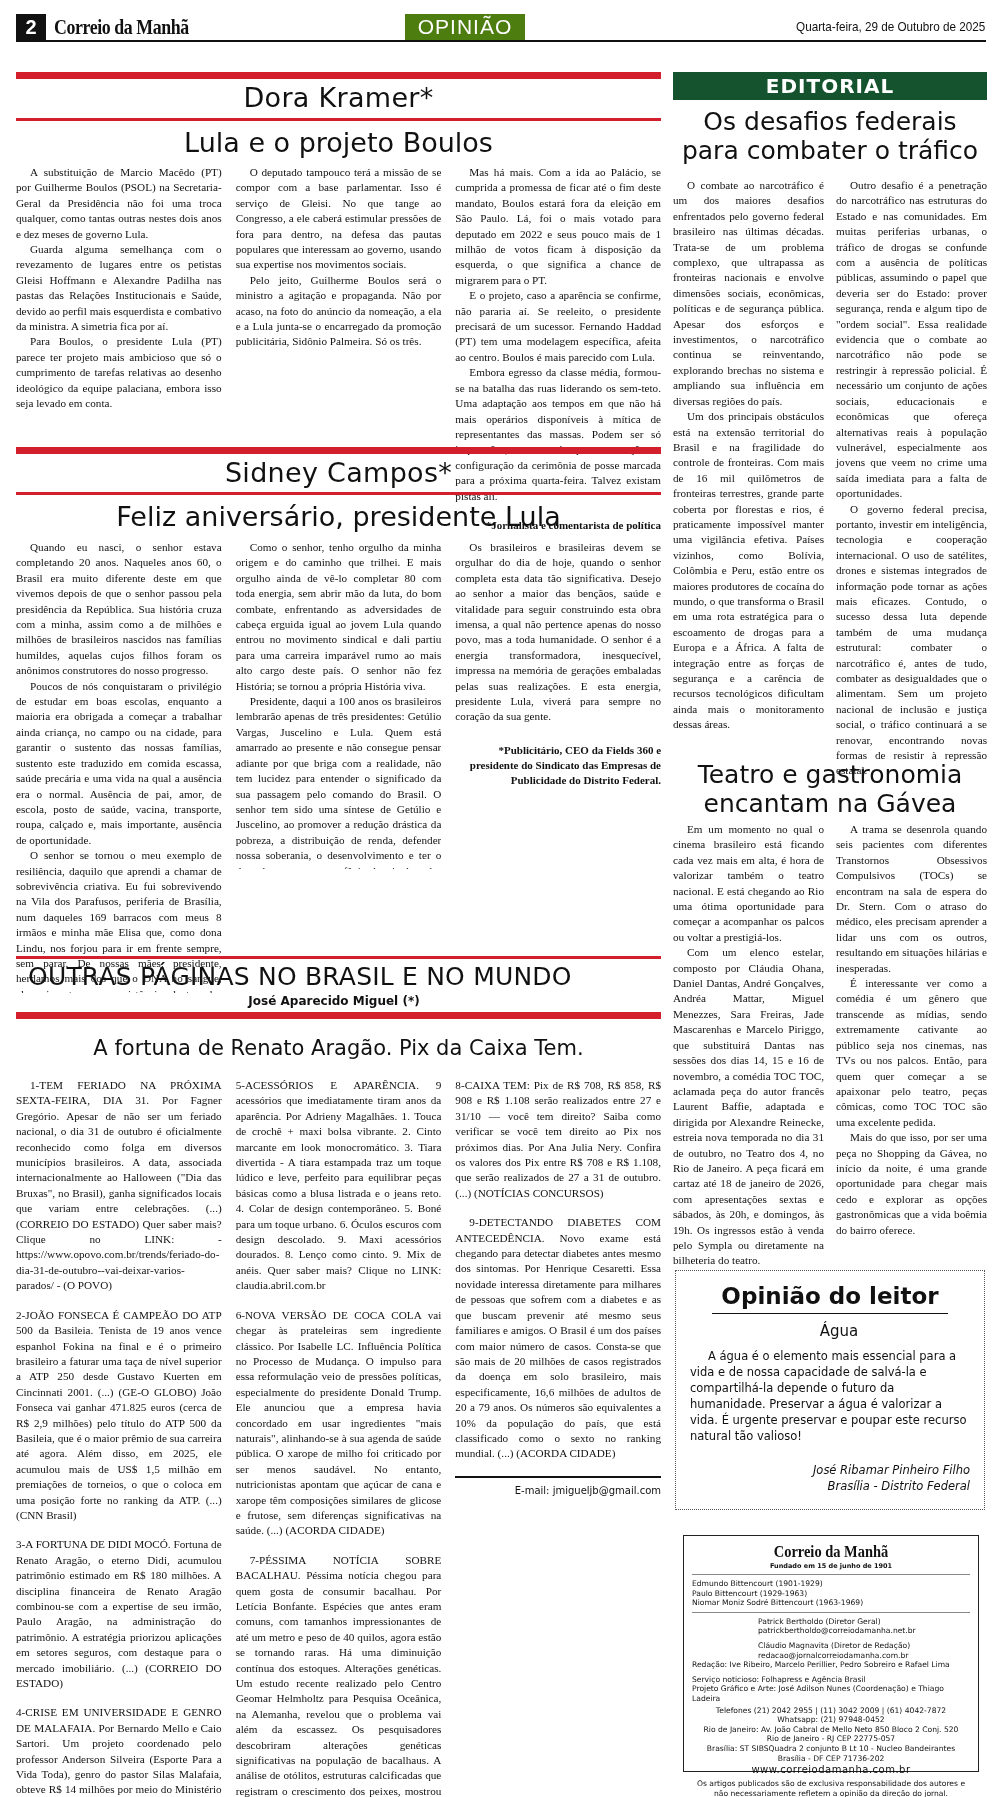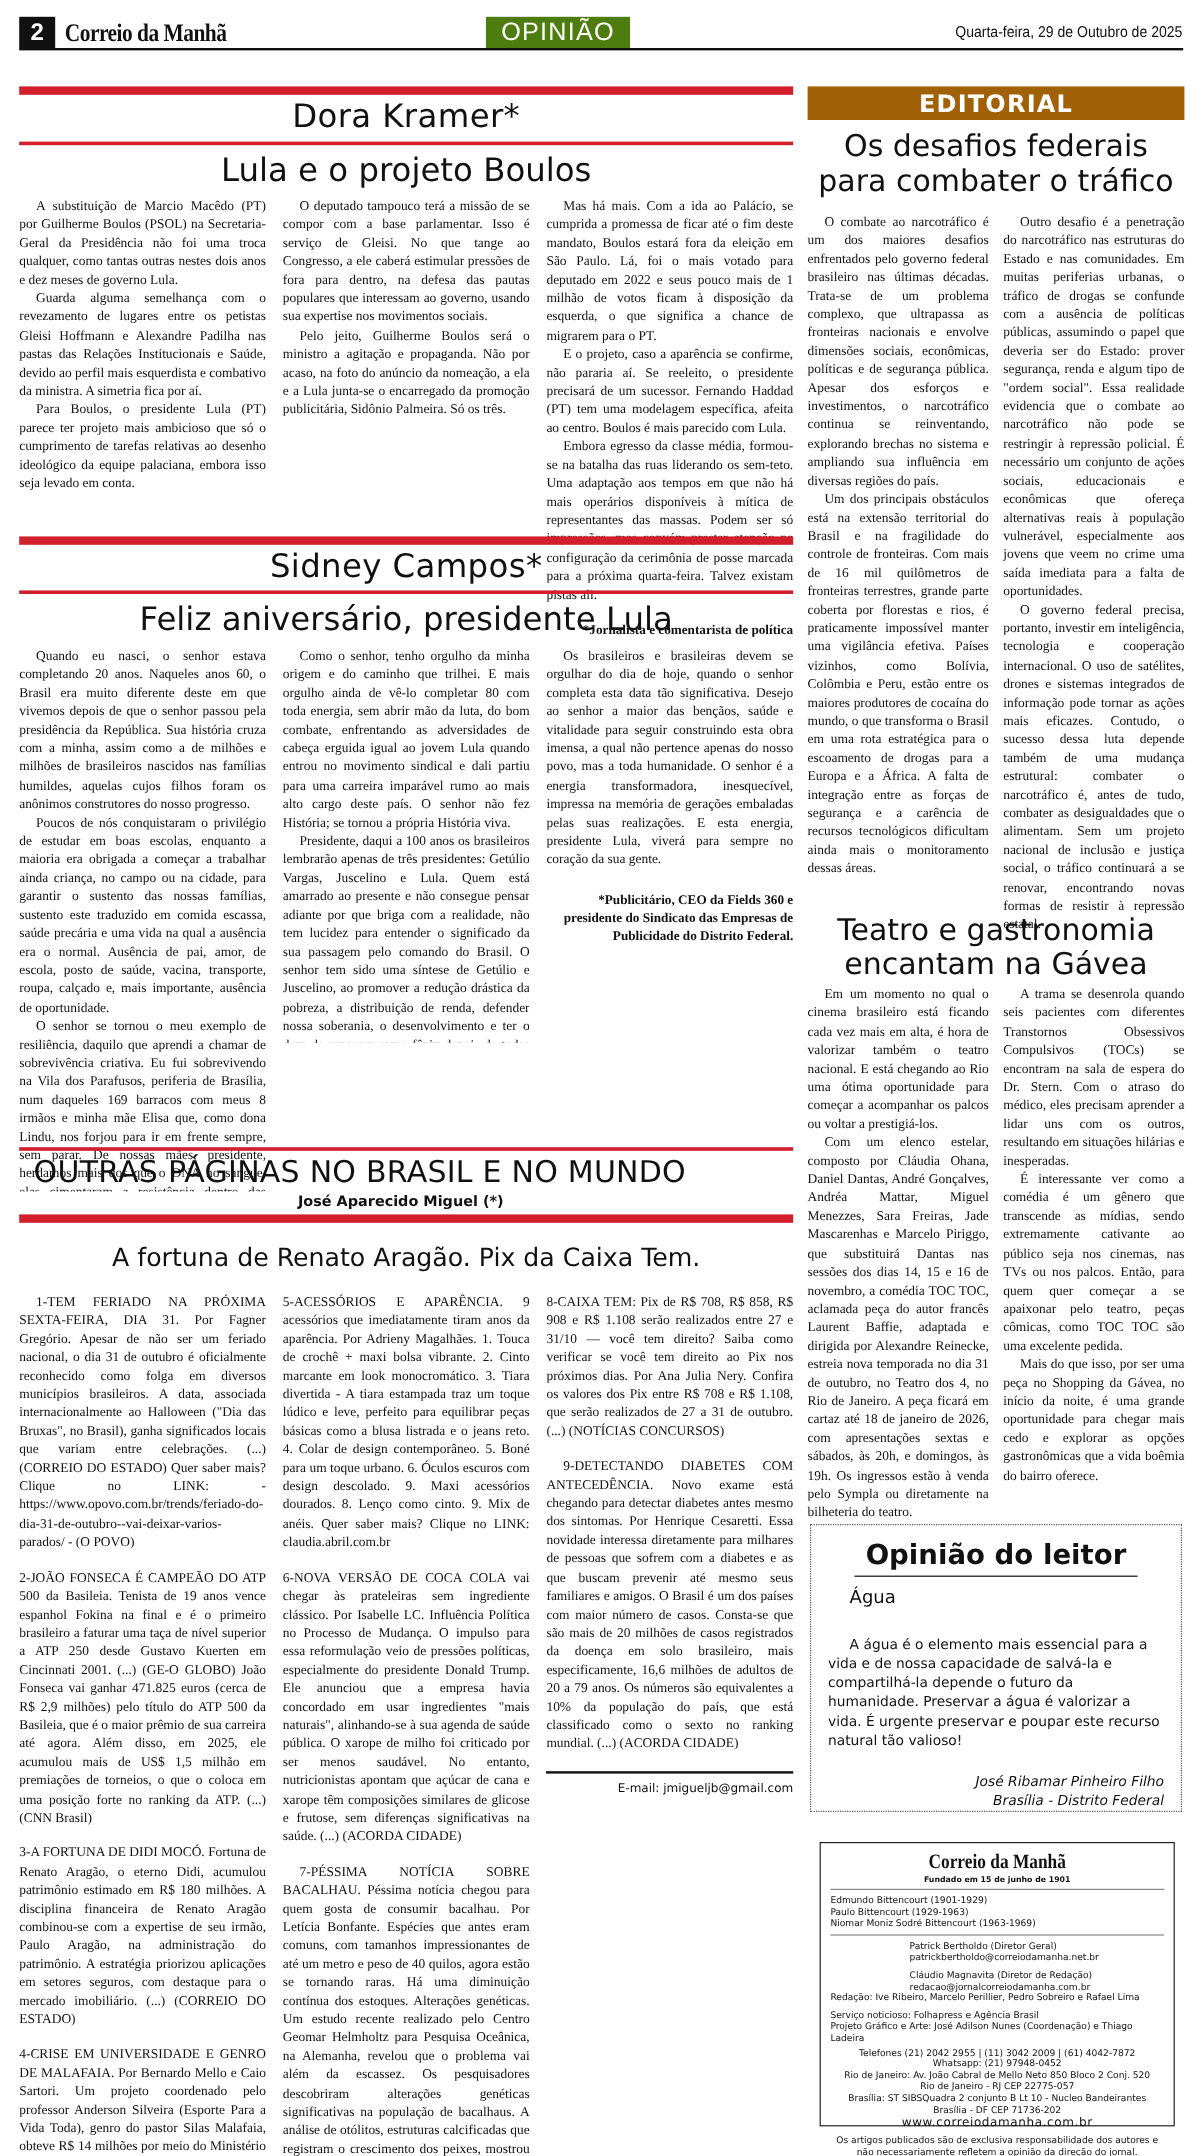--- a/index.html
+++ b/index.html
@@ -18,21 +18,21 @@
   .redbar { background: #d21f2b; height: 7px; }
   .redline { background: #d21f2b; height: 3px; }
   .author { text-align: center; font: 500 27px "DejaVu Sans", sans-serif; letter-spacing: 0.3px; }
   .headline { text-align: center; font: 400 27px "DejaVu Sans", sans-serif; }
 
   .cols { display: flex; gap: 14px; }
   .col { flex: 1; font: 400 11.2px/15.4px "Liberation Serif", serif; text-align: justify; hyphens: auto; }
   .col p { text-indent: 14px; }
   .sig { text-align: right; font-weight: 700; font-size: 11px; line-height: 15px; }
 
-  .editorial-tag { background: #a16207; color: #fff; text-align: center; font: 700 20px "DejaVu Sans", sans-serif; letter-spacing: 1px; height: 28px; line-height: 28px; }
+  .editorial-tag { background: #14532d; color: #fff; text-align: center; font: 700 20px "DejaVu Sans", sans-serif; letter-spacing: 1px; height: 28px; line-height: 28px; }
   .ed-title { text-align: center; font: 400 25px/29px "DejaVu Sans", sans-serif; }
 
   .outras-title { font: 500 25px "DejaVu Sans", sans-serif; letter-spacing: 0.2px; }
   .outras-author { font: 700 12px "DejaVu Sans", sans-serif; text-align: center; }
   .item p { text-indent: 0; margin-bottom: 14px; }
   .item p.ind { text-indent: 14px; font-family: Liberation Serif, serif; }
 
   .leitor-box { border: 1px dotted #555; }
   .leitor-title { font: 700 23px "DejaVu Sans", sans-serif; text-align: center; }
   .leitor-sub { font: 500 15px "DejaVu Sans", sans-serif; }
@@ -143,21 +143,21 @@
     <p>8-CAIXA TEM: Pix de R$ 708, R$ 858, R$ 908 e R$ 1.108 serão realizados entre 27 e 31/10 — você tem direito? Saiba como verificar se você tem direito ao Pix nos próximos dias. Por Ana Julia Nery. Confira os valores dos Pix entre R$ 708 e R$ 1.108, que serão realizados de 27 a 31 de outubro. (...) (NOTÍCIAS CONCURSOS)</p>
     <p class="ind">9-DETECTANDO DIABETES COM ANTECEDÊNCIA. Novo exame está chegando para detectar diabetes antes mesmo dos sintomas. Por Henrique Cesaretti. Essa novidade interessa diretamente para milhares de pessoas que sofrem com a diabetes e as que buscam prevenir até mesmo seus familiares e amigos. O Brasil é um dos países com maior número de casos. Consta-se que são mais de 20 milhões de casos registrados da doença em solo brasileiro, mais especificamente, 16,6 milhões de adultos de 20 a 79 anos. Os números são equivalentes a 10% da população do país, que está classificado como o sexto no ranking mundial. (...) (ACORDA CIDADE)</p>
     <div style="border-top:2px solid #111; margin:4px 0 6px 0;"></div>
     <div class="sans" style="font-size:10px; line-height:14px; text-align:right;">E-mail: jmigueljb@gmail.com</div>
   </div>
 </div>
 
 <div class="abs leitor-box" style="left:675px; top:1270px; width:310px; height:240px; padding:12px 14px;">
   <div class="leitor-title">Opinião do leitor</div>
   <div style="border-top:1px solid #111; margin:4px 22px 8px 22px;"></div>
-  <div class="leitor-sub" style="margin-left:18px; margin-bottom:22px;">Água</div>
+  <div class="leitor-sub" style="margin-left:18px; margin-bottom:8px;text-align:center;">Água</div>
   <div class="leitor-body" style="text-indent:18px;">A água é o elemento mais essencial para a vida e de nossa capacidade de salvá-la e compartilhá-la depende o futuro da humanidade. Preservar a água é valorizar a vida. É urgente preservar e poupar este recurso natural tão valioso!</div>
   <div class="leitor-sign" style="margin-top:18px;">José Ribamar Pinheiro Filho</div>
   <div class="leitor-sign">Brasília - Distrito Federal</div>
 </div>
 
 <div class="abs expediente" style="left:683px; top:1535px; width:296px; height:237px; padding:6px 8px;">
   <div class="exp-mast">Correio da Manhã</div>
   <div class="exp-founded">Fundado em 15 de junho de 1901</div>
   <div class="exp-sep"></div>
   <div>Edmundo Bittencourt (1901-1929)</div>

